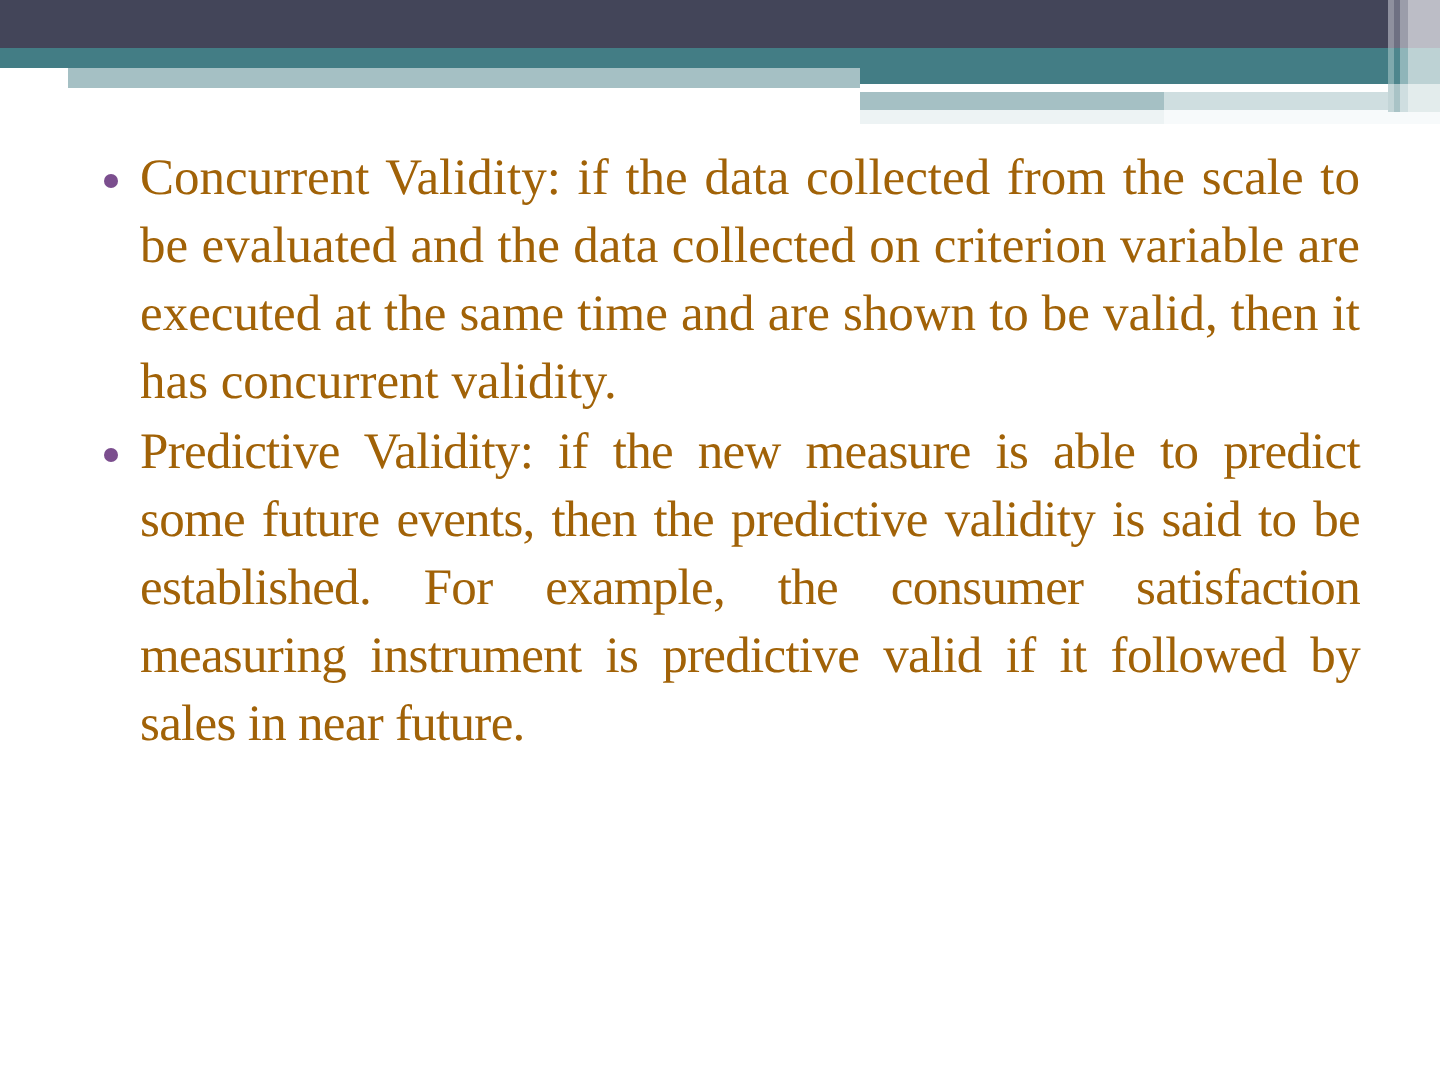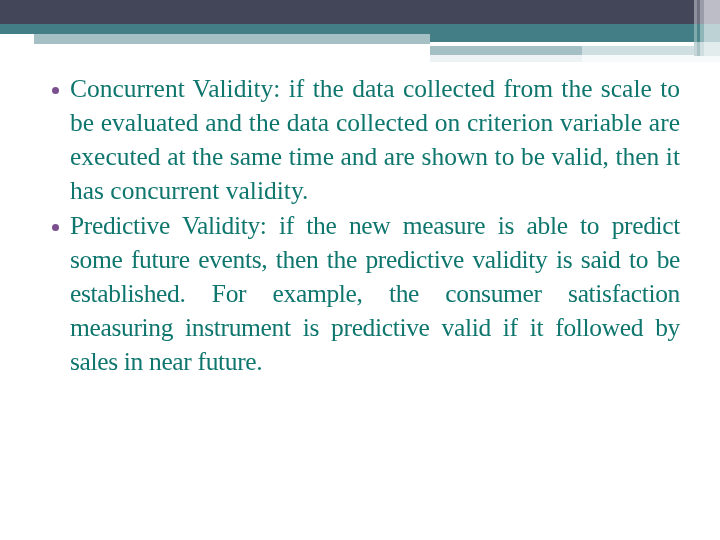--- a/index.html
+++ b/index.html
@@ -144,21 +144,21 @@
     list-style: none;
     margin: 0;
     padding: 0;
   }
   ul.bullets > li {
     position: relative;
     padding-left: 26px;
     margin: 0 0 0 0;
     font-size: 25.5px;
     line-height: 34px;
-    color: #0f766e;
+    color: #a16207;
     text-align: justify;
     text-justify: inter-word;
   }
   ul.bullets > li + li {
     margin-top: 1px;
   }
   ul.bullets > li::before {
     content: "";
     position: absolute;
     left: 8px;

